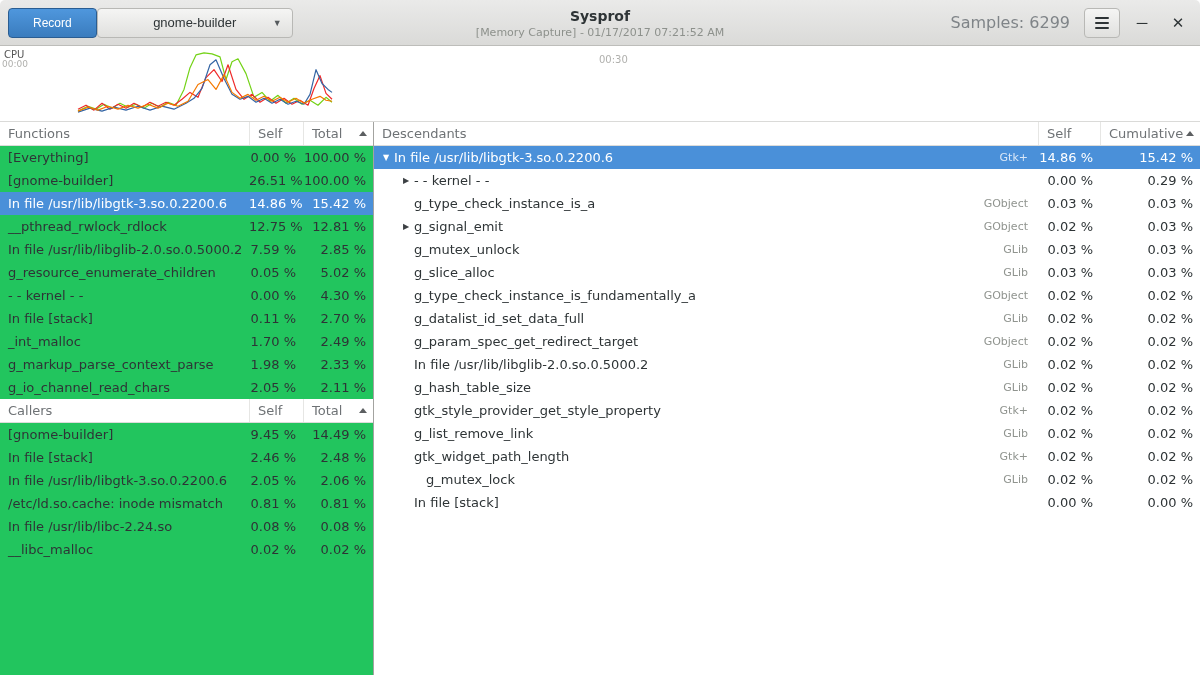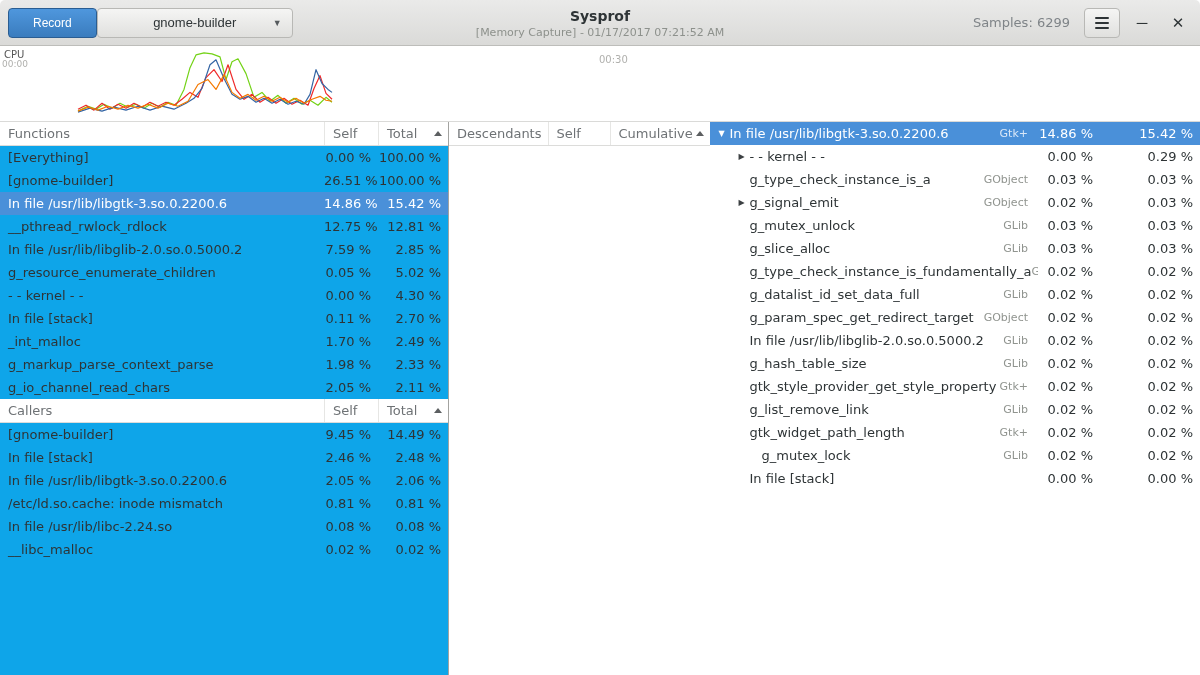--- a/index.html
+++ b/index.html
@@ -16,42 +16,42 @@
   .process-select { height:30px; width:196px; margin-left:0; font-size:13px;
     color:#2e3436; background:linear-gradient(to bottom,#f5f5f4,#e0e0de);
     border:1px solid #b8b8b5; border-radius:4px; position:relative; cursor:pointer; }
   .process-select .caret { position:absolute; right:10px; top:50%;
     transform:translateY(-50%); font-size:9px; color:#565b5e; }
   .title-box { position:absolute; left:50%; top:50%; transform:translate(-50%,-50%);
     text-align:center; pointer-events:none; }
   .title { font-size:14px; font-weight:bold; color:#2e3436; }
   .subtitle { font-size:11px; color:#8d918c; margin-top:2px; }
   .header-right { margin-left:auto; display:flex; align-items:center; gap:8px; }
-  .samples { font-size:13px; color:#7f8488; margin-right:6px; }
+  .samples { font-size:16px; color:#7f8488; margin-right:6px; }
   .menu-btn { width:36px; height:30px; background:linear-gradient(to bottom,#f5f5f4,#e0e0de);
     border:1px solid #b8b8b5; border-radius:4px; display:flex; flex-direction:column;
     align-items:center; justify-content:center; gap:3px; cursor:pointer; }
   .menu-bar { width:14px; height:2px; background:#2e3436; border-radius:1px; }
   .win-btn { width:28px; height:28px; border:none; background:transparent;
     color:#2e3436; font-size:15px; display:flex; align-items:center;
     justify-content:center; cursor:pointer; }
 
   
   .timeline { height:76px; position:relative; background:#ffffff;
     border-bottom:1px solid #dadad8; }
   .cpu-label { position:absolute; left:4px; top:3px; font-size:10px; color:#555; }
   .t0 { position:absolute; left:2px; top:13px; font-size:9px; color:#b0b0ad; }
   .t30 { position:absolute; left:599px; top:8px; font-size:10px; color:#b0b0ad;text-align:right; }
   .timeline svg { position:absolute; left:0; top:0; width:100%; height:100%; }
 
   
   .main { display:flex; height:553px; }
-  .left-pane { width:449px; border-right:1px solid #a3a3a0; display:flex;
-    flex-direction:column; background:#0ea5e9; }
-  .right-pane { flex:1; background:#fff; display:flex; flex-direction:row; }
+  .left-pane { width:374px; border-right:1px solid #a3a3a0; display:flex;
+    flex-direction:column; background:#22c55e; }
+  .right-pane { flex:1; background:#fff; display:flex; flex-direction:column; }
 
   .thead { display:grid; height:24px; align-items:stretch; font-size:13px;
     color:#6e7275; border-bottom:1px solid #dcdcda; background:#fff; }
   .thead.cols-left { grid-template-columns:1fr 54px 70px; }
   .thead.cols-right { grid-template-columns:1fr 62px 100px; }
   .th { display:flex; align-items:center; justify-content:space-between;
     padding:0 6px 0 8px; border-left:1px solid #e6e6e4; cursor:pointer; }
   .th:first-child { border-left:none; }
   .sort-arrow { width:0; height:0; border-left:4px solid transparent;
     border-right:4px solid transparent; border-bottom:5px solid #5c5f61; }

